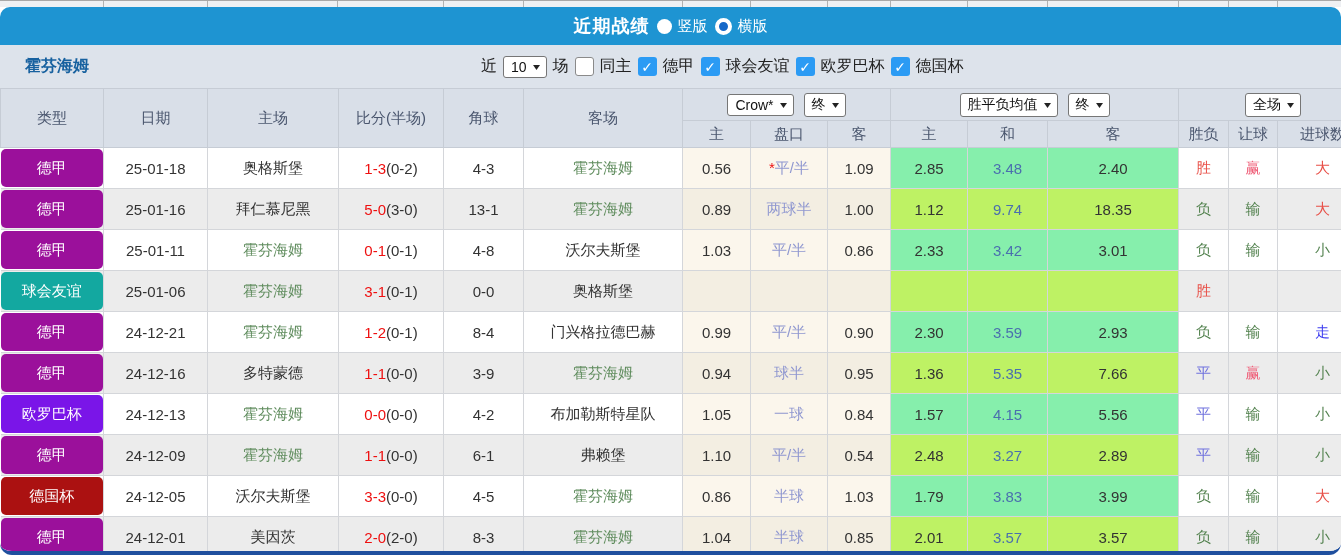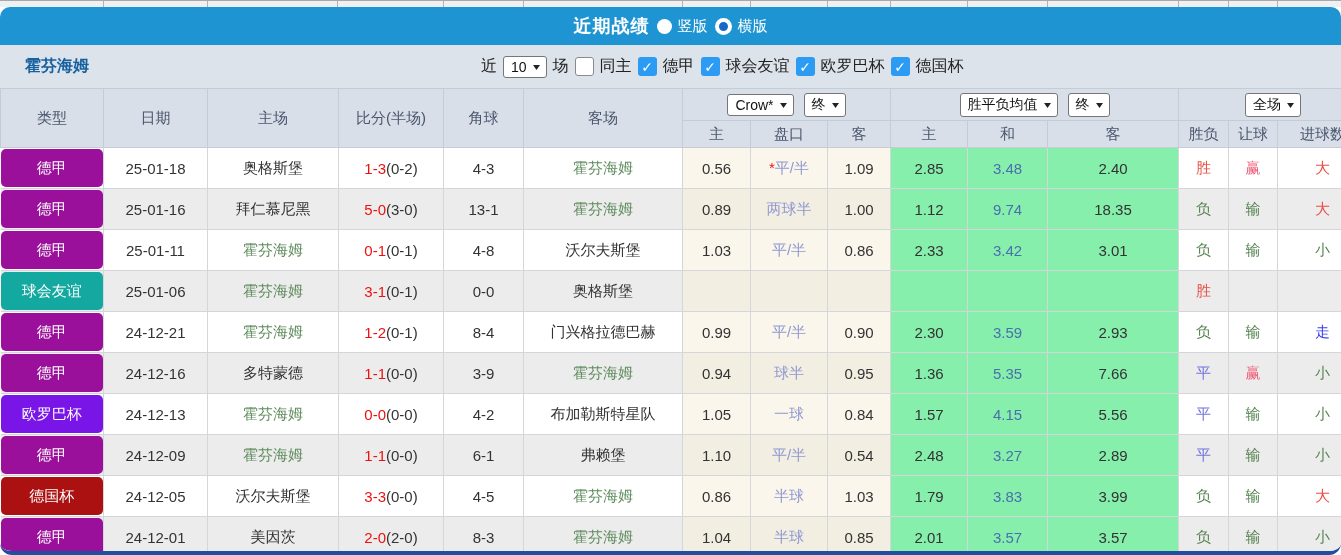--- a/index.html
+++ b/index.html
@@ -29,21 +29,21 @@
   td,th{border:1px solid #d4d6da;text-align:center;vertical-align:middle;overflow:hidden;white-space:nowrap;padding:0;}
   thead td{background:#d9dfe8;color:#4a566e;font-size:15px;border-color:#c6ccd5;}
   .hrow1 td{height:31px;}
   .hrow2 td{height:26px;}
   tbody td{height:40px;font-size:15px;color:#333;}
   tbody tr.odd td{background:#fff;}
   tbody tr.even td{background:#ececec;}
   tbody tr.odd td.crow{background:#fbf6ec;}
   tbody tr.even td.crow{background:#f3eee2;}
   tbody tr.odd td.wdl{background:#86efac;}
-  tbody tr.even td.wdl{background:#86efac;margin-left:48px;}
+  tbody tr.even td.wdl{background:#bef264;margin-left:48px;}
   td.type-cell{padding:0;border-left:none;}
   .badge{height:38px;margin:1px 0;display:flex;align-items:center;justify-content:center;color:#fff;font-size:15px;border-radius:5px;}
   .team{color:#5f8c5d;}
   .score-main{color:#ee1010;}
   .hcap{color:#8f97d0;}
   .hstar{color:#ee1010;}
   .avg-draw-val{color:#4a6fae;text-align:center;}
   .hsel{display:flex;align-items:center;justify-content:center;gap:10px;height:100%;}
 </style>
 </head>

